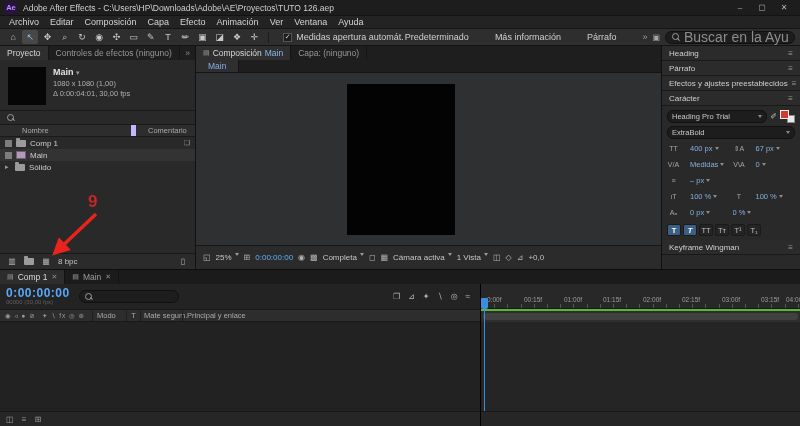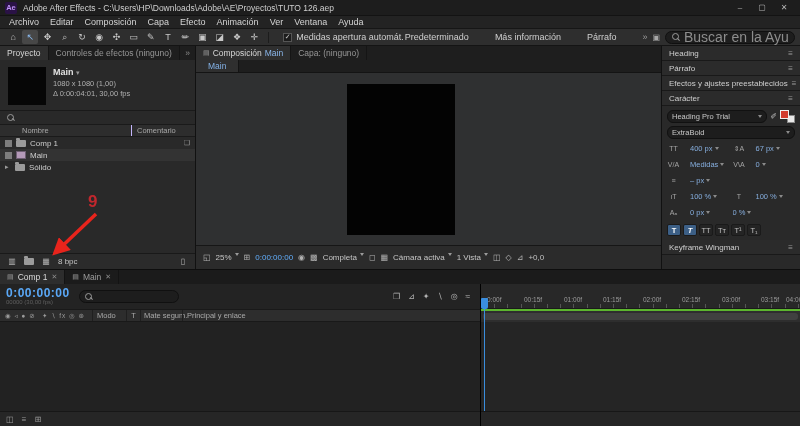--- a/index.html
+++ b/index.html
@@ -55,21 +55,21 @@
 
 
 .proj-info{display:flex;gap:7px;padding:7px 8px 5px;align-items:flex-start}
 .thumb{width:38px;height:38px;background:#060606;flex:0 0 auto}
 .meta-name{color:#e2e2e2;font-size:9px;font-weight:bold;margin-bottom:2px}
 .meta-name .crt{font-weight:normal;color:#9a9a9a;font-size:7px}
 .meta-line{color:#b0b0b0;font-size:7.5px;line-height:10px;white-space:nowrap}
 .proj-search{height:15px;border-top:1px solid #1a1a1a;border-bottom:1px solid #1a1a1a;display:flex;align-items:center;padding:0 7px;gap:4px}
 .proj-cols{height:12px;background:#2d2d2d;border-bottom:1px solid #1a1a1a;display:flex;align-items:center;font-size:7.5px;color:#a8a8a8}
 .colname{padding-left:22px;flex:1}
-.colcomment{width:64px;border-left:1px solid #c4b5fd;padding-left:5px;height:100%;display:flex;align-items:center}
+.colcomment{width:64px;border-left:5px solid #c4b5fd;padding-left:12px;height:100%;display:flex;align-items:center}
 .prow{height:12px;display:flex;align-items:center;gap:4px;padding:0 5px;font-size:8px;color:#cccccc;white-space:nowrap}
 .prow.sel{background:#333}
 .chip{width:7px;height:7px;background:#7d7d7d;flex:0 0 auto}
 .fold{width:10px;height:7px;background:#9b9b9b;border-radius:1px;position:relative;flex:0 0 auto}
 .fold::before{content:"";position:absolute;top:-2px;left:0;width:4px;height:2px;background:#9b9b9b;border-radius:1px 1px 0 0}
 .compic{width:10px;height:8px;background:#b49ab8;border:1px solid #6e5f72;flex:0 0 auto}
 .disc{color:#9a9a9a;font-size:7px;width:6px}
 .rowic{margin-left:auto;color:#9a9a9a;font-size:7px}
 .pfill{flex:1}
 .proj-footer{height:16px;background:#2b2b2b;border-top:1px solid #191919;display:flex;align-items:center;gap:6px;padding:0 6px;color:#bdbdbd}

